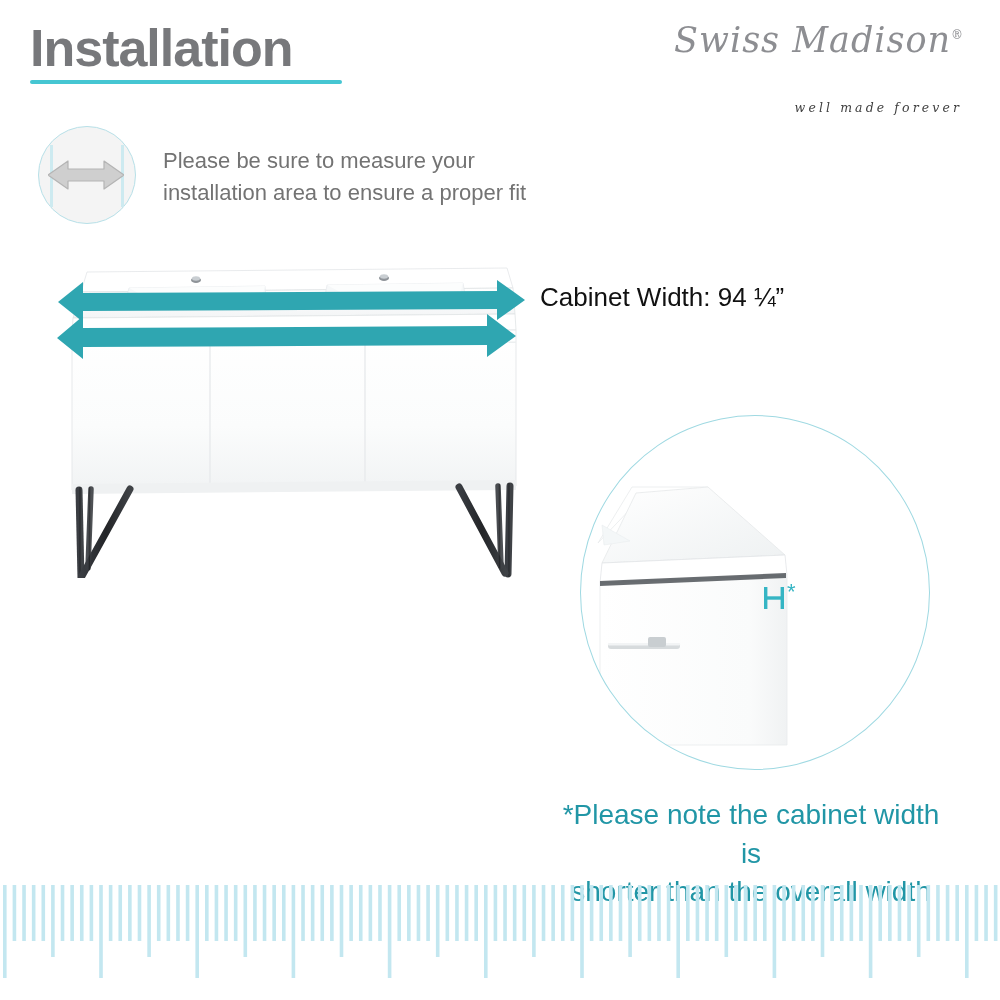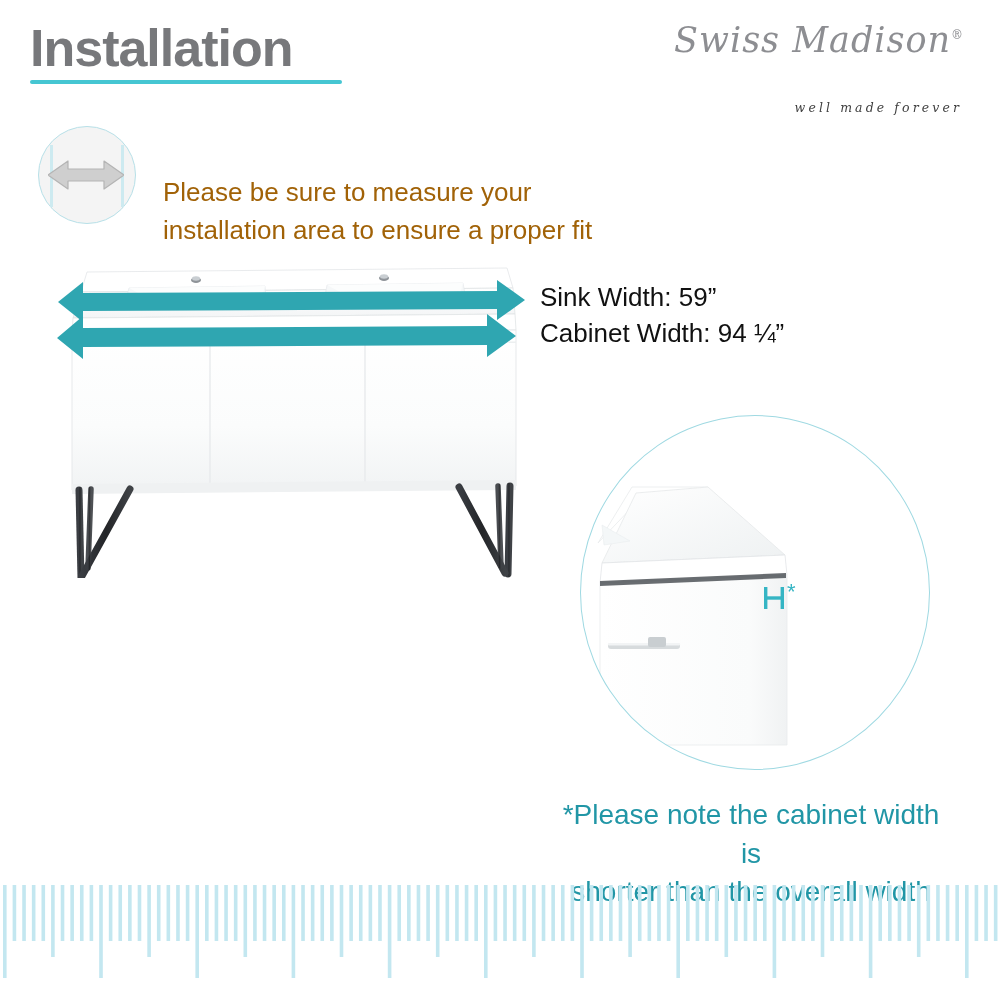--- a/index.html
+++ b/index.html
@@ -47,23 +47,22 @@
     background:#f4f4f4;
     border:1.6px solid #b7e0e8;
     box-sizing:border-box;
   }
   .measure-bar{position:absolute;width:3px;height:62px;background:#cdeaf0;top:18px;}
   .measure-bar.l{left:11px;}
   .measure-bar.r{right:11px;}
   .measure-arrow{position:absolute;left:9px;top:31px;}
   .measure-text{
     position:absolute;left:163px;top:145px;
-    font-size:26px;color:#a16207;line-height:1.45;
+    font-size:22px;color:#737373;line-height:1.45;
     white-space:pre-line;
-    margin-top:29px;
   }
 
   
   .vanity{position:absolute;left:55px;top:258px;width:475px;height:320px;}
 
   
   .dim-labels{
     position:absolute;left:540px;top:280px;
     font-size:26px;color:#111;line-height:1.38;
   }
@@ -181,21 +180,20 @@
     <g>
       <polygon points="3,44 28,24 28,35 442,33 442,22 470,42 442,62 442,51 28,53 28,64" fill="#2fa6b1"></polygon>
     </g>
 
     <g>
       <polygon points="2,80 28,58 28,70 432,68 432,56 461,78 432,99 432,87 28,89 28,101" fill="#2fa6b1"></polygon>
     </g>
   </svg>
 
   <div class="dim-labels">
-    <div>Sink Width: 59”</div>
     <div>Cabinet Width: 94 ¼”</div>
   </div>
 
   <div class="detail-inset">
     <div class="detail-clip">
       <svg width="350" height="355" viewBox="0 0 350 355">
         <defs>
           <linearGradient id="dtop" x1="0" y1="0" x2="1" y2="1">
             <stop offset="0%" stop-color="#ffffff"></stop>
             <stop offset="100%" stop-color="#eef1f2"></stop>

